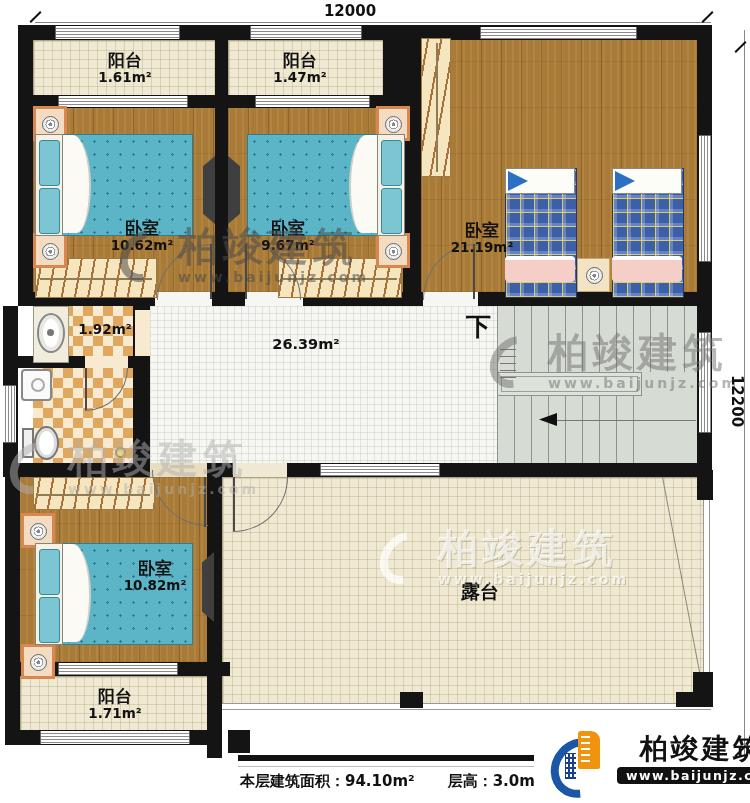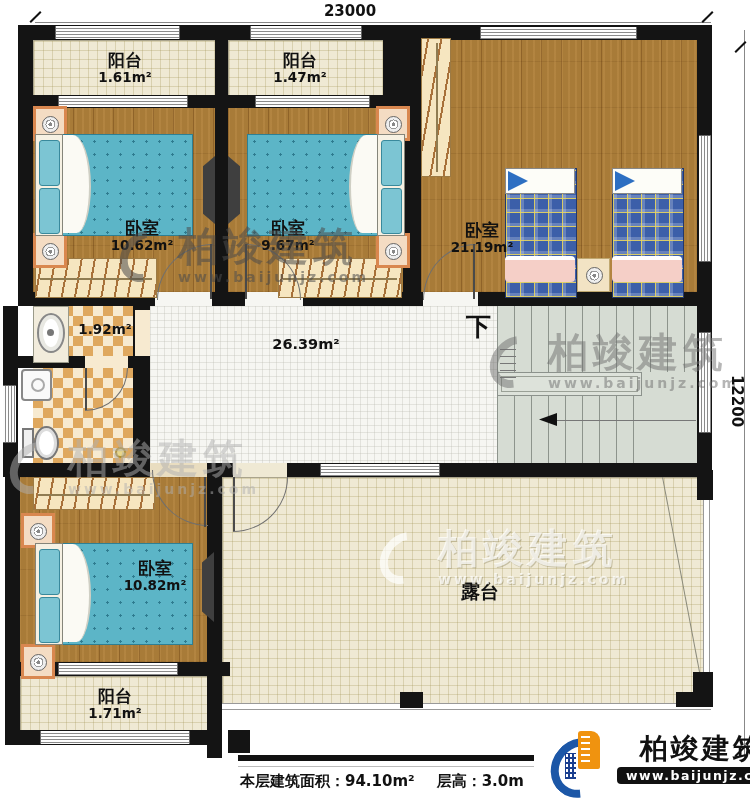--- a/index.html
+++ b/index.html
@@ -38,21 +38,21 @@
   .wm{position:absolute;display:flex;align-items:center;gap:10px;font-weight:bold;pointer-events:none;white-space:nowrap;}
   .wm .crescent{width:30px;height:40px;border:8px solid currentColor;border-radius:50%;border-top-color:transparent;border-right-color:transparent;transform:rotate(40deg);flex:0 0 auto;}
   .wm .big{font-size:40px;letter-spacing:5px;line-height:1;}
   .wm .url{font-size:14px;letter-spacing:3px;margin-top:3px;}
   .wm.emboss{text-shadow:1px 1px 0 rgba(140,130,90,.4);}
   .dimtext{position:absolute;font-size:15px;font-weight:bold;color:#111;text-align:center;}
   .tick{position:absolute;width:15px;height:2px;background:#111;transform:rotate(-45deg);}
   #titleblock{position:absolute;left:236px;top:698px;display:flex;align-items:flex-end;gap:16px;color:#111;}
   #titleblock .t1{font-size:45px;font-weight:900;letter-spacing:1px;line-height:1.1;}
   #titleblock .t2{font-size:33px;font-weight:600;line-height:1.35;}
-  #infoline{position:absolute;left:240px;top:772px;font-size:15px;font-weight:bold;color:#111;display:flex;gap:22px;}
+  #infoline{position:absolute;left:240px;top:772px;font-size:15px;font-weight:bold;color:#111;display:flex;gap:33px;}
   #logo{position:absolute;left:552px;top:729px;display:flex;align-items:center;gap:7px;}
   #logo .icon{position:relative;width:58px;height:60px;}
   #logo .swoosh{position:absolute;left:0;top:8px;width:40px;height:46px;border:8px solid #1c57a7;border-radius:50%;border-top-color:transparent;border-right-color:transparent;transform:rotate(40deg);}
   #logo .bldg{position:absolute;left:26px;top:2px;width:22px;height:38px;background:#f0930f;border-radius:3px 9px 2px 2px;}
   #logo .bldg i{position:absolute;left:3px;top:5px;width:9px;height:26px;background-image:repeating-linear-gradient(0deg,#fff 0 2px,transparent 2px 6px);}
   #logo .col{position:absolute;left:13px;top:24px;width:11px;height:26px;background:#1b3f8f;background-image:radial-gradient(#fff 1px,transparent 1.2px);background-size:4px 5px;}
   #logo .txt{display:flex;flex-direction:column;align-items:center;}
   #logo .nm{font-size:28px;font-weight:900;letter-spacing:3px;color:#111;line-height:1.1;}
   #logo .ur{background:#111;color:#fff;font-size:12.5px;font-weight:bold;letter-spacing:1.5px;padding:1px 9px;border-radius:4px;margin-top:2px;}
   .thinline{position:absolute;background:#8a8a7a;}
@@ -286,21 +286,21 @@
          <div class="url">www.baijunjz.com</div>
       </div>
   </div>
 
   <div class="thinline" style="left:35px;top:22px;width:676px;height:1px;background:#888;"></div>
   <div class="thinline" style="left:744px;top:30px;width:1px;height:728px;background:#888;"></div>
   <div class="tick" style="left:28px;top:16px;"></div>
   <div class="tick" style="left:700px;top:16px;"></div>
   <div class="tick" style="left:733px;top:46px;"></div>
   <div class="tick" style="left:733px;top:750px;"></div>
-  <div class="dimtext" style="left:300px;top:2px;width:100px;">23000</div>
+  <div class="dimtext" style="left:300px;top:2px;width:100px;">12000</div>
   <div class="dimtext" style="left:692px;top:392px;width:90px;transform:rotate(90deg);">12200</div>
 
   <div class="a" style="left:238px;top:755px;width:296px;height:6px;background:#111;"></div>
   <div class="a" style="left:238px;top:766px;width:296px;height:1px;background:#bbb;"></div>
   <div id="infoline">
     <span>本层建筑面积：94.10m²</span>
     <span>层高：3.0m</span>
   </div>
 
   <div id="logo">

